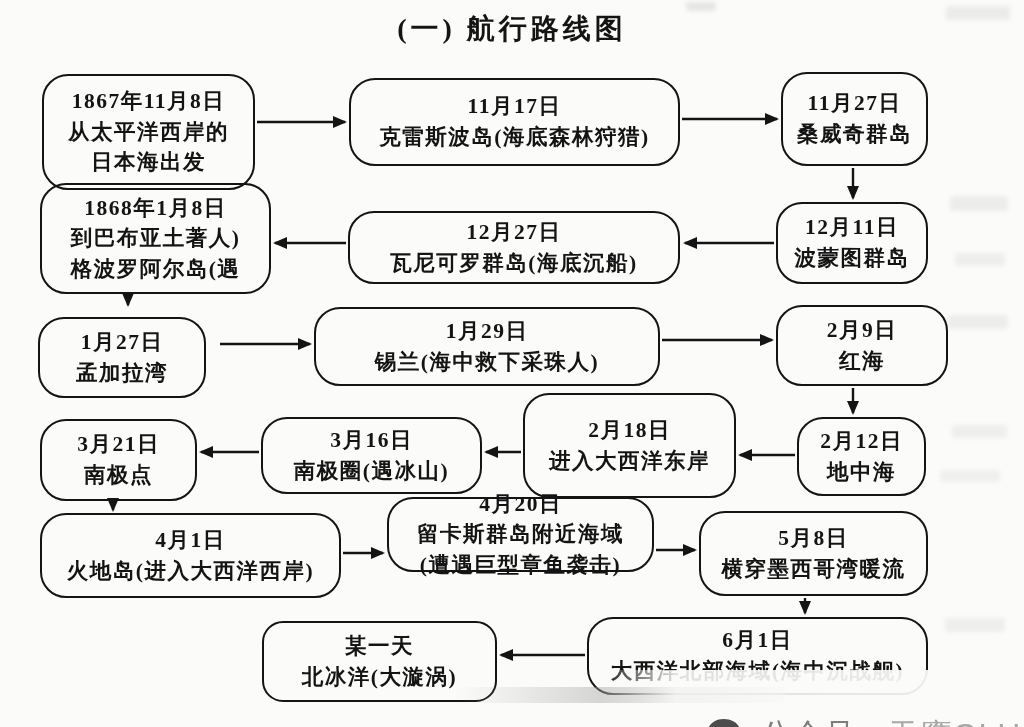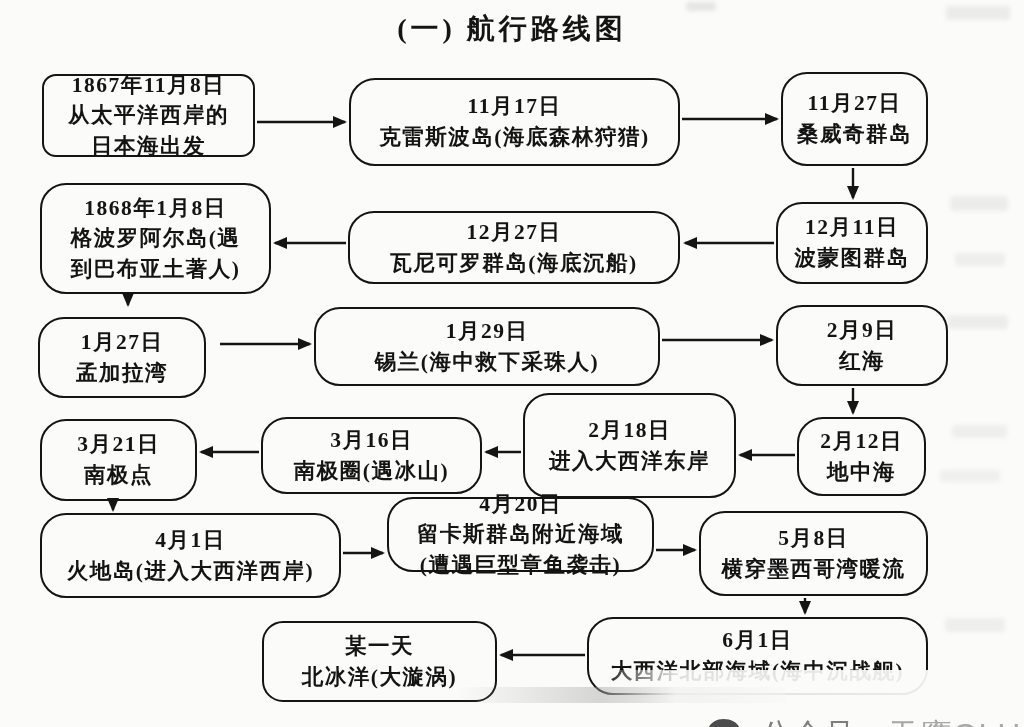--- a/index.html
+++ b/index.html
@@ -85,37 +85,37 @@
       <line x1="521" y1="452" x2="486" y2="452" stroke="#141414" stroke-width="2.4" marker-end="url(#ah)"></line>
       <line x1="259" y1="452" x2="201" y2="452" stroke="#141414" stroke-width="2.4" marker-end="url(#ah)"></line>
       <line x1="113" y1="503" x2="113" y2="510" stroke="#141414" stroke-width="2.4" marker-end="url(#ah)"></line>
       <line x1="343" y1="553" x2="383" y2="553" stroke="#141414" stroke-width="2.4" marker-end="url(#ah)"></line>
       <line x1="656" y1="550" x2="695" y2="550" stroke="#141414" stroke-width="2.4" marker-end="url(#ah)"></line>
       <line x1="805" y1="598" x2="805" y2="613" stroke="#141414" stroke-width="2.4" marker-end="url(#ah)"></line>
       <line x1="585" y1="655" x2="501" y2="655" stroke="#141414" stroke-width="2.4" marker-end="url(#ah)"></line>
     </svg>
 
   <div id="flow-nodes">
-      <div class="node" style="left: 42px; top: 74px; width: 213px; height: 83px; border-radius: 14px;">
+      <div class="node" style="left: 42px; top: 74px; width: 213px; height: 116px;">
         <div>1867年11月8日</div>
         <div>从太平洋西岸的</div>
         <div>日本海出发</div>
       </div>
       <div class="node" style="left: 349px; top: 78px; width: 331px; height: 88px;">
         <div>11月17日</div>
         <div>克雷斯波岛(海底森林狩猎)</div>
       </div>
       <div class="node" style="left: 781px; top: 72px; width: 147px; height: 94px;">
         <div>11月27日</div>
         <div>桑威奇群岛</div>
       </div>
       <div class="node" style="left: 40px; top: 183px; width: 231px; height: 111px;">
         <div>1868年1月8日</div>
+        <div>到巴布亚土著人)</div>
         <div>格波罗阿尔岛(遇</div>
-        <div>到巴布亚土著人)</div>
       </div>
       <div class="node" style="left: 348px; top: 211px; width: 332px; height: 73px;">
         <div>12月27日</div>
         <div>瓦尼可罗群岛(海底沉船)</div>
       </div>
       <div class="node" style="left: 776px; top: 202px; width: 152px; height: 82px;">
         <div>12月11日</div>
         <div>波蒙图群岛</div>
       </div>
       <div class="node" style="left: 38px; top: 317px; width: 168px; height: 81px;">

